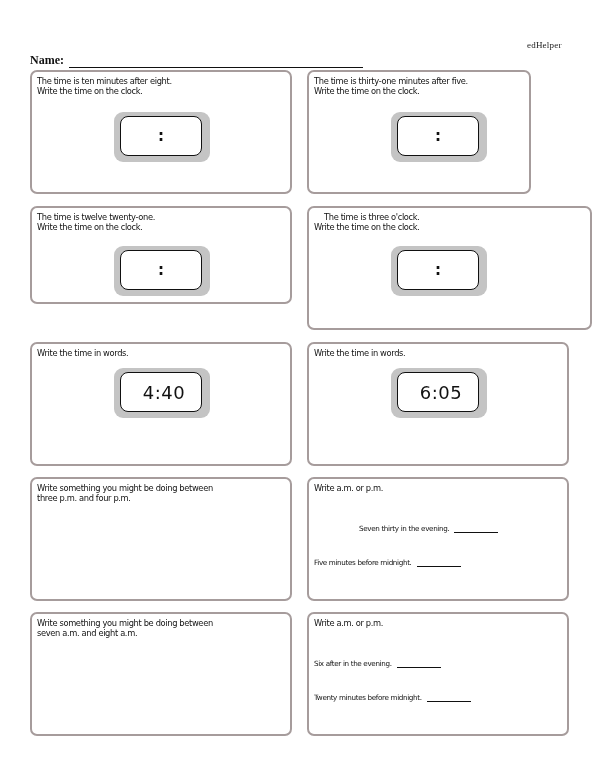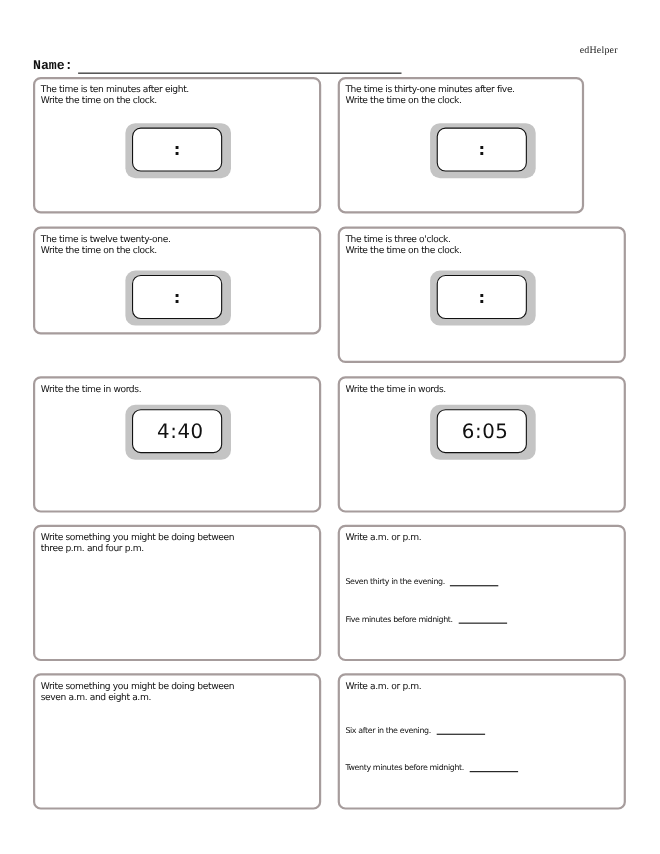--- a/index.html
+++ b/index.html
@@ -1,19 +1,19 @@
 <!DOCTYPE html>
 <html><head>
 <meta charset="utf-8">
 <style>
   html, body { margin:0; padding:0; background:#ffffff; }
   body { width:600px; height:776px; position:relative; overflow:hidden; font-family:"DejaVu Sans", sans-serif; color:#111; }
   .brand { position:absolute; top:40px; left:527px; font-family:"Liberation Serif", serif; font-size:9px; color:#222; letter-spacing:0.2px; }
   .name-row { position:absolute; top:53px; left:30px; display:flex; align-items:flex-end; }
-  .name-label { font-family:Liberation Mono, monospace; font-weight:bold; font-size:12px; }
+  .name-label { font-family:Liberation Serif, serif; font-weight:bold; font-size:12px; }
   .name-line { width:294px; border-bottom:1px solid #111; margin-left:5px; height:12px; }
   .card { position:absolute; box-sizing:border-box; border:2px solid #a69c9c; border-radius:7px; background:#fff;padding-left:16px; }
   .card .prompt { position:absolute; left:5px; top:4px; font-size:8.3px; line-height:10px; letter-spacing:-0.35px; color:#111; white-space:pre-line; }
   .clock-outer { position:absolute; width:96px; height:50px; background:#c4c4c4; border-radius:9px; }
   .clock-inner { position:absolute; left:6px; top:4px; width:82px; height:40px; background:#fff; border:1.3px solid #111; border-radius:8px; box-sizing:border-box; display:flex; align-items:center; justify-content:center; }
   .clock-colon { font-size:15px; font-weight:bold; }
   .clock-time { font-family:"DejaVu Sans", sans-serif; font-size:18px; letter-spacing:0.5px; padding-left:6px; }
   .blank-row { position:absolute; left:5px; font-size:7.2px; letter-spacing:-0.35px; display:flex; align-items:flex-end; }
   .blank { width:44px; border-bottom:1px solid #111; margin-left:5px; height:8px; }
 </style>
@@ -48,21 +48,21 @@
 
 <div class="card" style="left:30px;top:206px;width:262px;height:98px;">
   <div class="prompt">The time is twelve twenty-one.
 Write the time on the clock.</div>
   <div class="clock-outer" style="left:82px;top:38px;">
     <div class="clock-inner">
         <span class="clock-colon">:</span>
       </div>
   </div>
 </div>
-<div class="card" style="left:307px;top:206px;width:262px;height:124px;">
+<div class="card" style="left:307px;top:206px;width:285px;height:124px;text-align:right;">
   <div class="prompt">The time is three o'clock.
 Write the time on the clock.</div>
   <div class="clock-outer" style="left:82px;top:38px;">
     <div class="clock-inner">
         <span class="clock-colon">:</span>
       </div>
   </div>
 </div>
 
 <div class="card" style="left:30px;top:342px;width:262px;height:124px;">
@@ -81,21 +81,21 @@
       </div>
   </div>
 </div>
 
 <div class="card" style="left:30px;top:477px;width:262px;height:124px;">
   <div class="prompt">Write something you might be doing between
 three p.m. and four p.m.</div>
 </div>
 <div class="card" style="left:307px;top:477px;width:262px;height:124px;">
   <div class="prompt">Write a.m. or p.m.</div>
-  <div class="blank-row" style="top:45px;">
+  <div class="blank-row" style="top:45px;margin-left:45px;">
     <span>Seven thirty in the evening.</span>
     <span class="blank"></span>
   </div>
   <div class="blank-row" style="top:79px;">
     <span>Five minutes before midnight.</span>
     <span class="blank"></span>
   </div>
 </div>
 
 <div class="card" style="left:30px;top:612px;width:262px;height:124px;">

